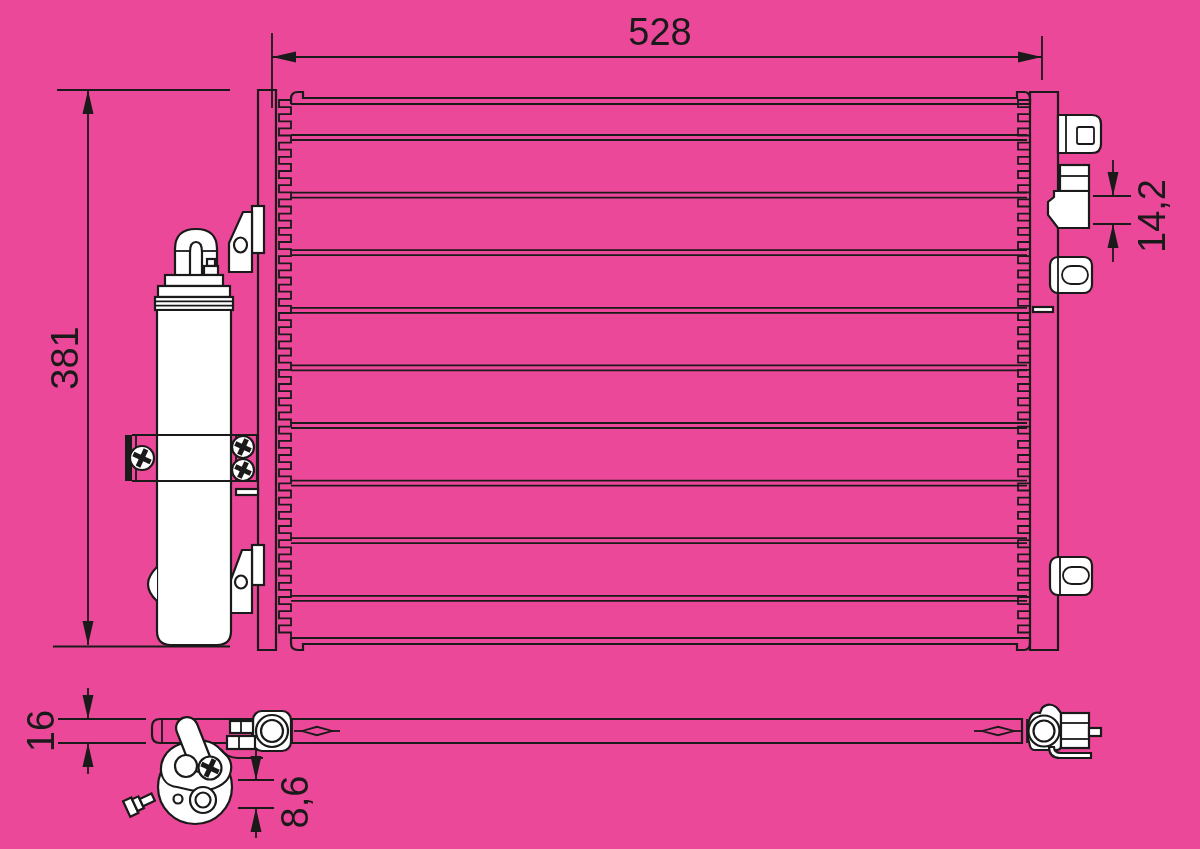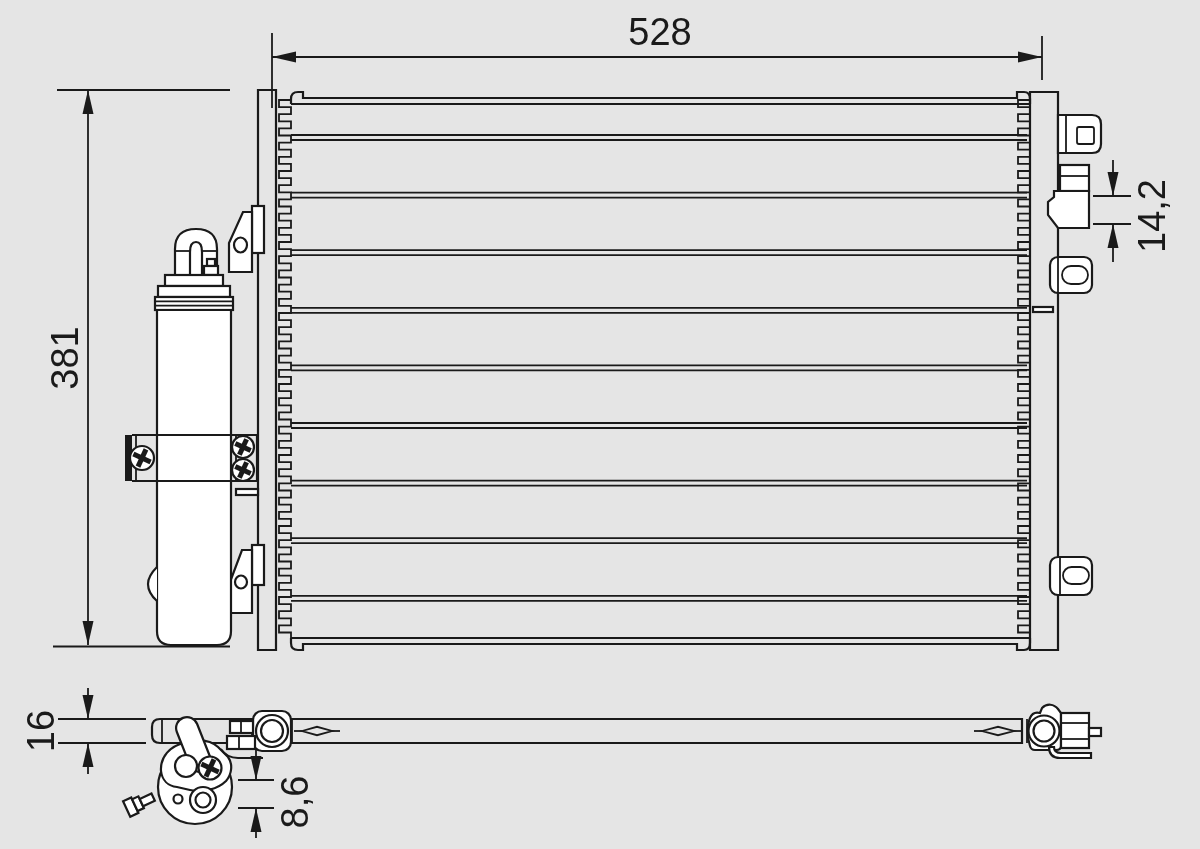--- a/index.html
+++ b/index.html
@@ -1,16 +1,16 @@
 <!DOCTYPE html>
 <html><head>
 <meta charset="utf-8">
 <style>
   html,body{margin:0;padding:0;background:#ffffff;}
-  .stage{position:relative;width:1200px;height:849px;background:#e5e5e5;overflow:hidden;}
+  .stage{position:relative;width:1200px;height:849px;background:#ec4899;overflow:hidden;}
   svg{display:block;}
   .ln{stroke:#1a1a1a;stroke-width:2.2;fill:none;stroke-linecap:butt;stroke-linejoin:miter;}
   .w{stroke:#1a1a1a;stroke-width:2.2;fill:#ffffff;}
   .thin{stroke:#1a1a1a;stroke-width:1.8;fill:none;}
   .dim{stroke:#1a1a1a;stroke-width:1.8;fill:none;}
   .blk{fill:#1a1a1a;stroke:none;}
   text{font-family:"Liberation Sans","DejaVu Sans",sans-serif;font-size:38px;fill:#1a1a1a;}
 </style>
 </head>
 <body>

